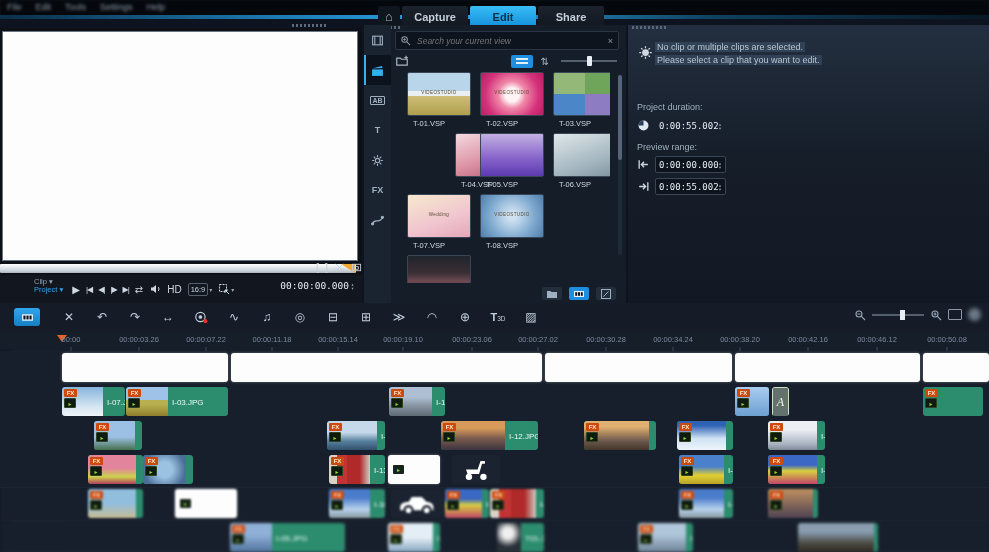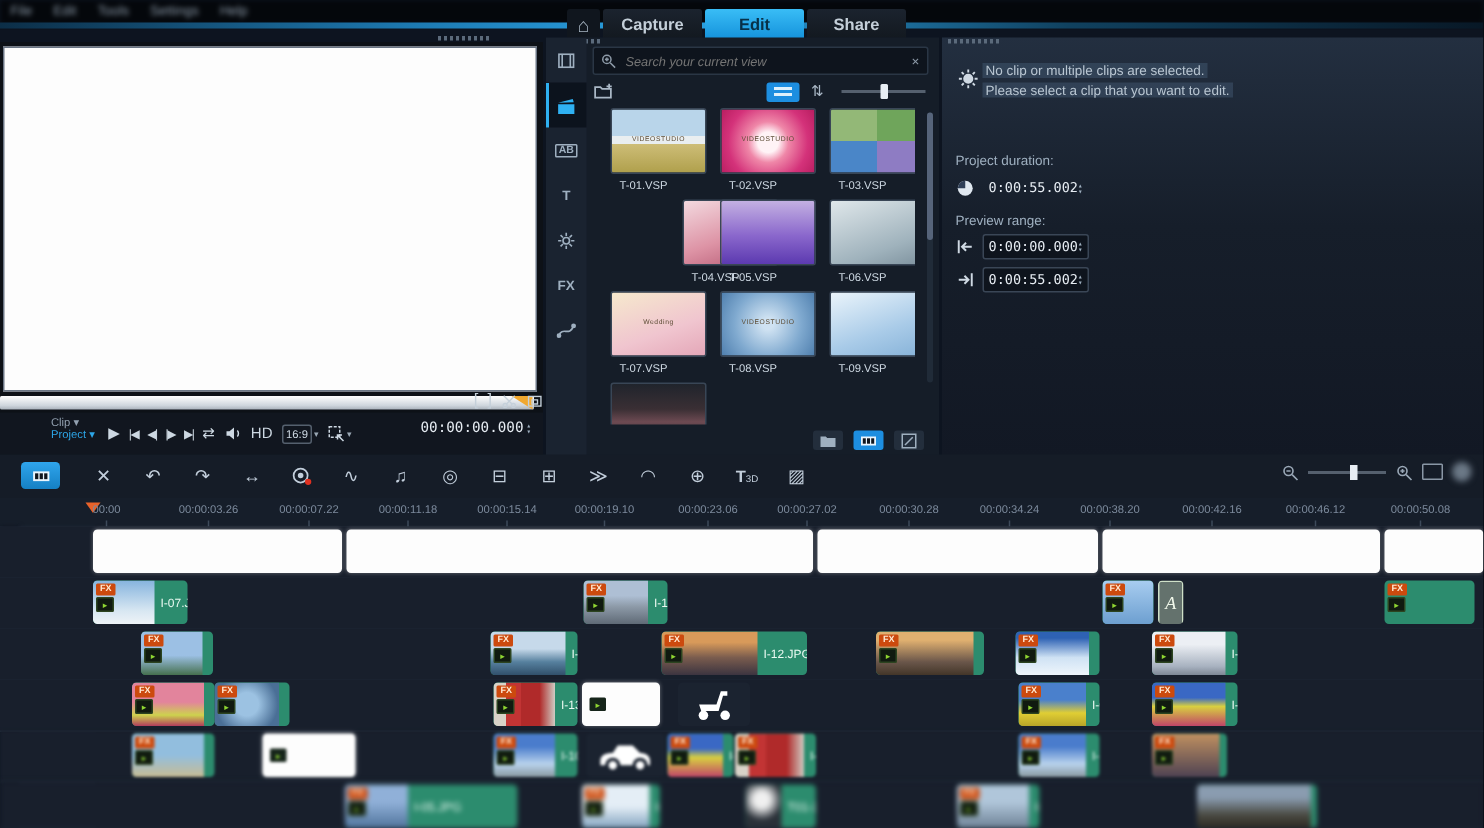--- a/index.html
+++ b/index.html
@@ -326,24 +326,20 @@
             <div class="ovl">Wedding</div>
           </div>
           <div class="tcap">T-07.VSP</div>
         </div>
         <div class="tcard" style="left: 73px; top: 122px;">
           <div class="tthumb art-t08">
             <div class="ovl">VIDEOSTUDIO</div>
           </div>
           <div class="tcap">T-08.VSP</div>
         </div>
-        <div class="tcard" style="left: 146px; top: 122px;">
-          <div class="tthumb art-t09"></div>
-          <div class="tcap">T-09.VSP</div>
-        </div>
         <div class="tcard" style="left: 0px; top: 183px;">
           <div class="tthumb art-film"></div>
           <div class="tcap"></div>
         </div>
       </div>
     <div id="libscroll">
         <div class="th"></div>
       </div>
     <div id="libfooter">
         <span class="fbtn">
@@ -548,20 +544,26 @@
           <div class="clip white" style="left: 735px; width: 185px;"></div>
           <div class="clip white" style="left: 923px; width: 66px;"></div>
         </div>
         <div class="trow " style="top: 34px; height: 34px;">
           <div class="clip img" style="left: 62px; width: 63px;">
             <div class="cthumb art-sky" style="width: 41px;"></div>
             <div class="fxbadge">FX</div>
             <div class="gnbadge">▸</div>
             <div class="clabel" style="left: 45px;">I-07.J</div>
           </div>
+          <div class="clip img" style="left: 126px; width: 102px;">
+            <div class="cthumb art-field" style="width: 42px;"></div>
+            <div class="fxbadge">FX</div>
+            <div class="gnbadge">▸</div>
+            <div class="clabel" style="left: 46px;">I-03.JPG</div>
+          </div>
           <div class="clip img" style="left: 389px; width: 56px;">
             <div class="cthumb art-museum" style="width: 43px;"></div>
             <div class="fxbadge">FX</div>
             <div class="gnbadge">▸</div>
             <div class="clabel" style="left: 47px;">I-11</div>
           </div>
           <div class="clip img" style="left: 735px; width: 34px;">
             <div class="cthumb art-ferris" style="width: 34px;"></div>
             <div class="fxbadge">FX</div>
             <div class="gnbadge">▸</div>

